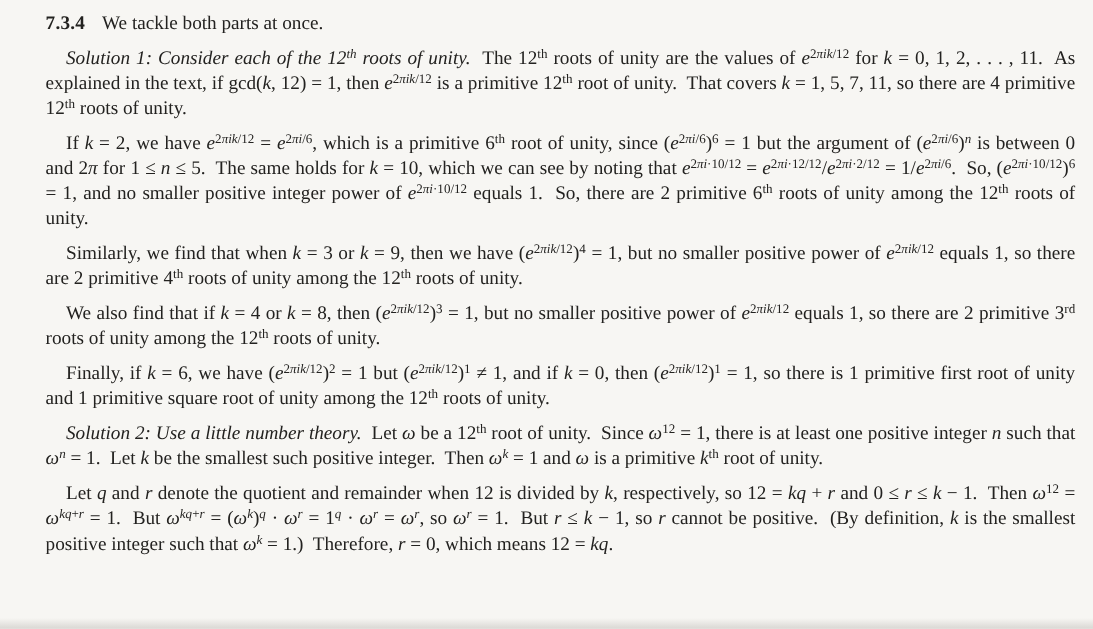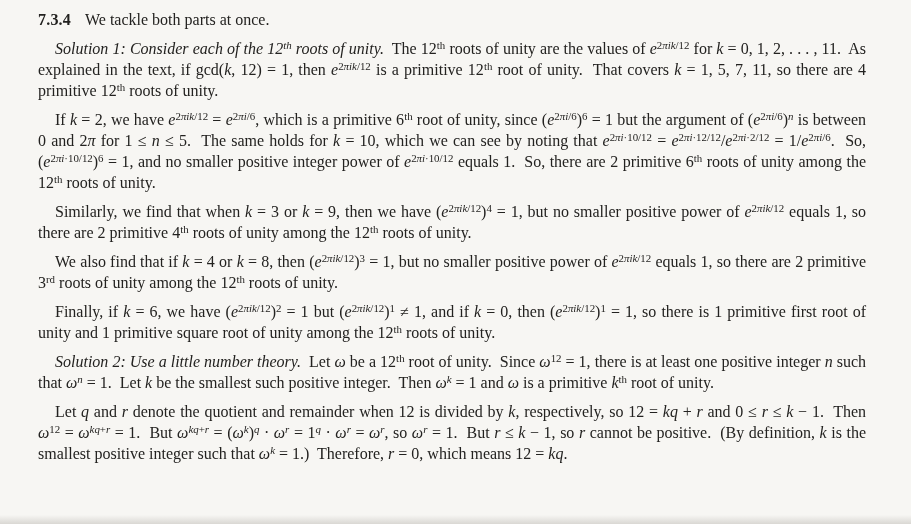--- a/index.html
+++ b/index.html
@@ -11,37 +11,37 @@
     width: 911px;
     height: 524px;
     overflow: hidden;
     position: relative;
     font-family: "Liberation Serif", "DejaVu Serif", serif;
     color: #232220;
   }
   .page {
     position: absolute;
     top: 0; left: 0; right: 0; bottom: 0;
-    padding: 7px 33px 0 38px;
+    padding: 7px 15px 0 38px;
     font-size: 16px;
     line-height: 21px;
     text-align: justify;
     text-rendering: optimizeLegibility;
   }
   .heading {
     margin: 2px 0 0 0;
     text-align: left;
   }
   .heading .num {
     font-weight: 700;
     margin-right: 14px;
     letter-spacing: 0.2px;
   }
   p.solution-para {
-    margin: 8px 12px 0 0;
+    margin: 8px 0 0 0;
     text-indent: 17px;
   }
   .it { font-style: italic; }
   sup {
     font-size: 68%;
     line-height: 0;
     vertical-align: baseline;
     position: relative;
     top: -0.48em;
     letter-spacing: 0;

